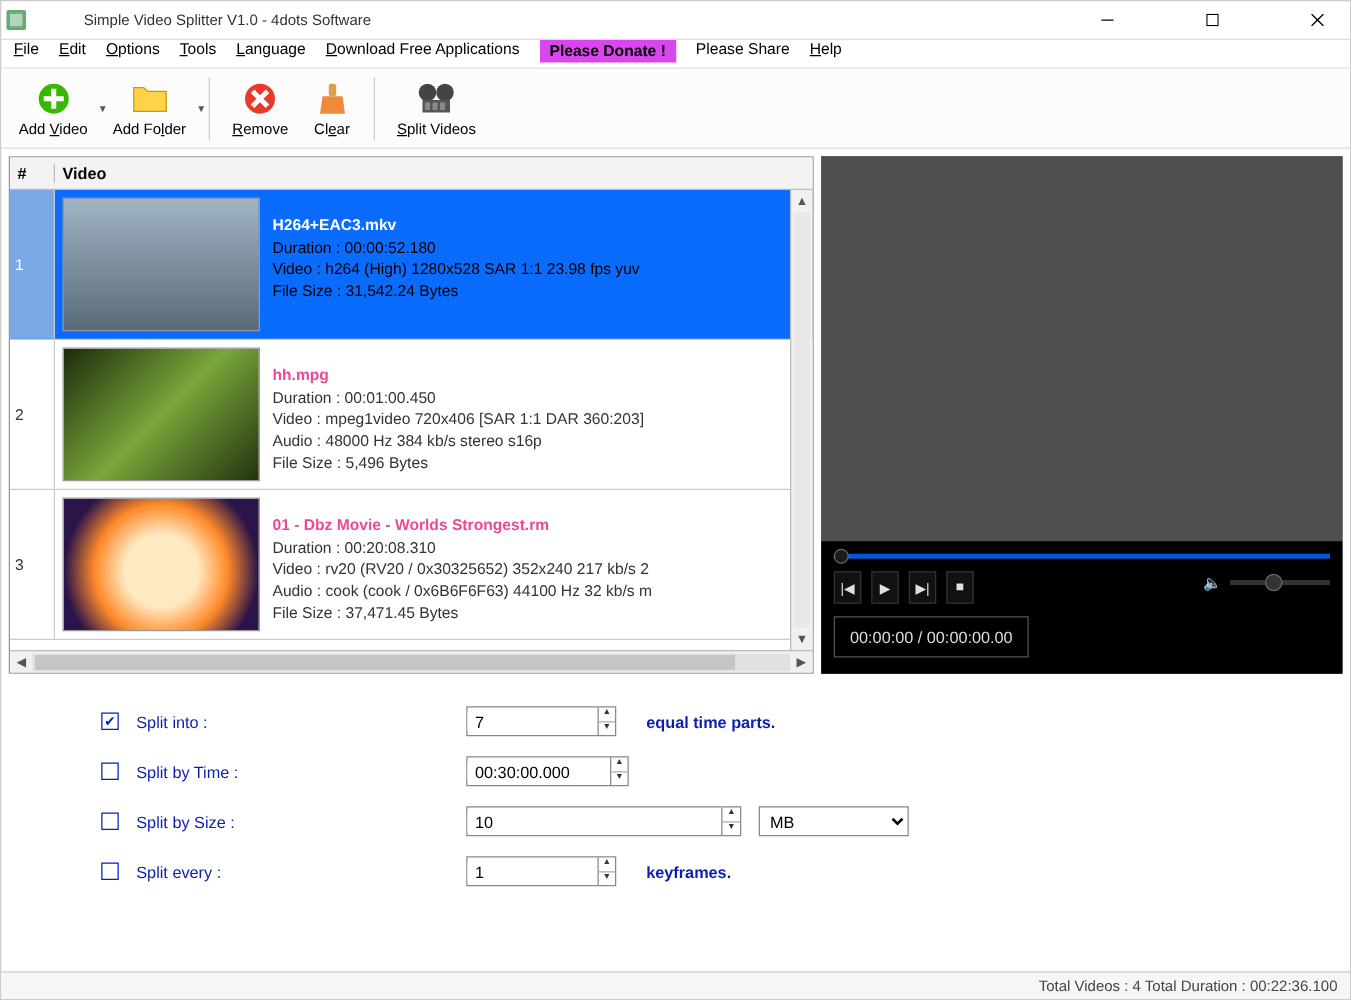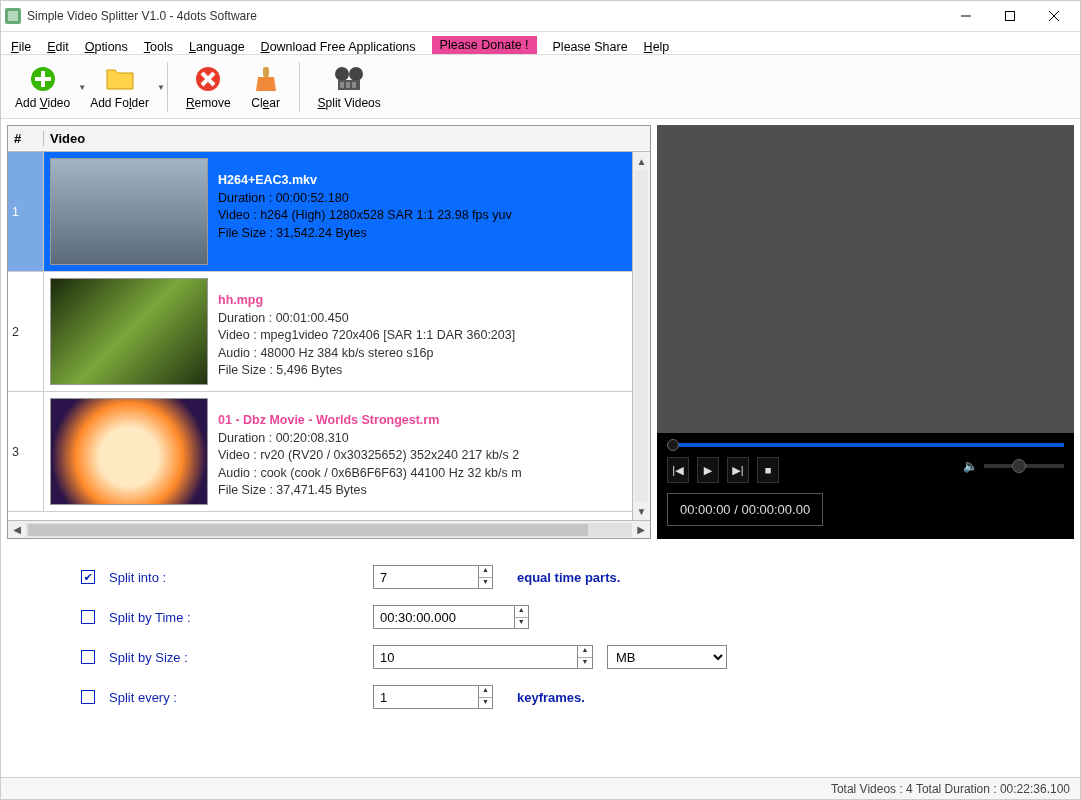--- a/index.html
+++ b/index.html
@@ -1,28 +1,28 @@
 <!DOCTYPE html>
 <html><head>
 <meta charset="utf-8">
 <style>
 * { box-sizing: border-box; margin: 0; padding: 0; font-family: "Segoe UI", Tahoma, sans-serif; }
 body { width: 1081px; height: 800px; background: #fff; display: flex; flex-direction: column; border: 1px solid #ccc; }
 
 
-.titlebar { height: 30px; display: flex; align-items: center; padding: 0 4px; font-size: 12px; color: #333; }
+.titlebar { height: 30px; display: flex; align-items: center; padding: 0 4px; font-size: 12px; color: #333; gap: 40px; }
 .titlebar .app-icon { width: 16px; height: 16px; margin-right: 6px; display:inline-block; }
 .titlebar .title { flex: 1; }
 .titlebar .win-btn { width: 44px; height: 28px; display: flex; align-items: center; justify-content: center; cursor: pointer; }
 
 
-.menubar { height: 24px; display: flex; align-items: flex-end; padding: 0 10px; font-size: 12.5px; gap: 16px; border-top: 1px solid #ddd; border-bottom: 1px solid #ddd; }
+.menubar { height: 24px; display: flex; align-items: flex-start; padding: 0 10px; font-size: 12.5px; gap: 16px; border-top: 1px solid #ddd; border-bottom: 1px solid #ddd; }
 .menubar .menuitem { cursor: pointer; }
 .menubar .menuitem u { text-decoration: underline; }
-.menubar .donate { background: #ec4899; padding: 2px 8px; font-weight: normal; }
+.menubar .donate { background: #d946ef; padding: 2px 8px; font-weight: bold; }
 
 
 .toolbar { height: 64px; background: #fcfcfc; display: flex; align-items: center; padding: 0 4px; border-bottom: 1px solid #ddd; gap: 0; }
 .tb-btn { display: flex; flex-direction: column; align-items: center; padding: 4px 10px; font-size: 12px; cursor: pointer; position: relative; }
 .tb-btn .ico { width: 30px; height: 30px; margin-bottom: 2px; display:flex; align-items:center; justify-content:center; }
 .tb-btn .dd { position:absolute; right:-6px; top:50%; transform:translateY(-50%); font-size:8px; color:#555;}
 .tb-sep { width: 1px; height: 50px; background: #ccc; margin: 0 8px; }
 
 
 .main { flex: 1; display: flex; flex-direction: column; }
@@ -278,21 +278,21 @@
             <div>▲</div>
             <div>▼</div>
           </div>
       </div>
       <span class="trail">equal time parts.</span>
     </div>
 
     <div class="opt-row">
       <div class="cb"></div>
       <span class="lbl">Split by Time :</span>
-      <div class="num-input" style="width:156px;margin-left:120px">
+      <div class="num-input" style="width:130px;margin-left:120px">
         <input value="00:30:00.000" style="">
         <div class="spin">
             <div>▲</div>
             <div>▼</div>
           </div>
       </div>
     </div>
 
     <div class="opt-row">
       <div class="cb"></div>

